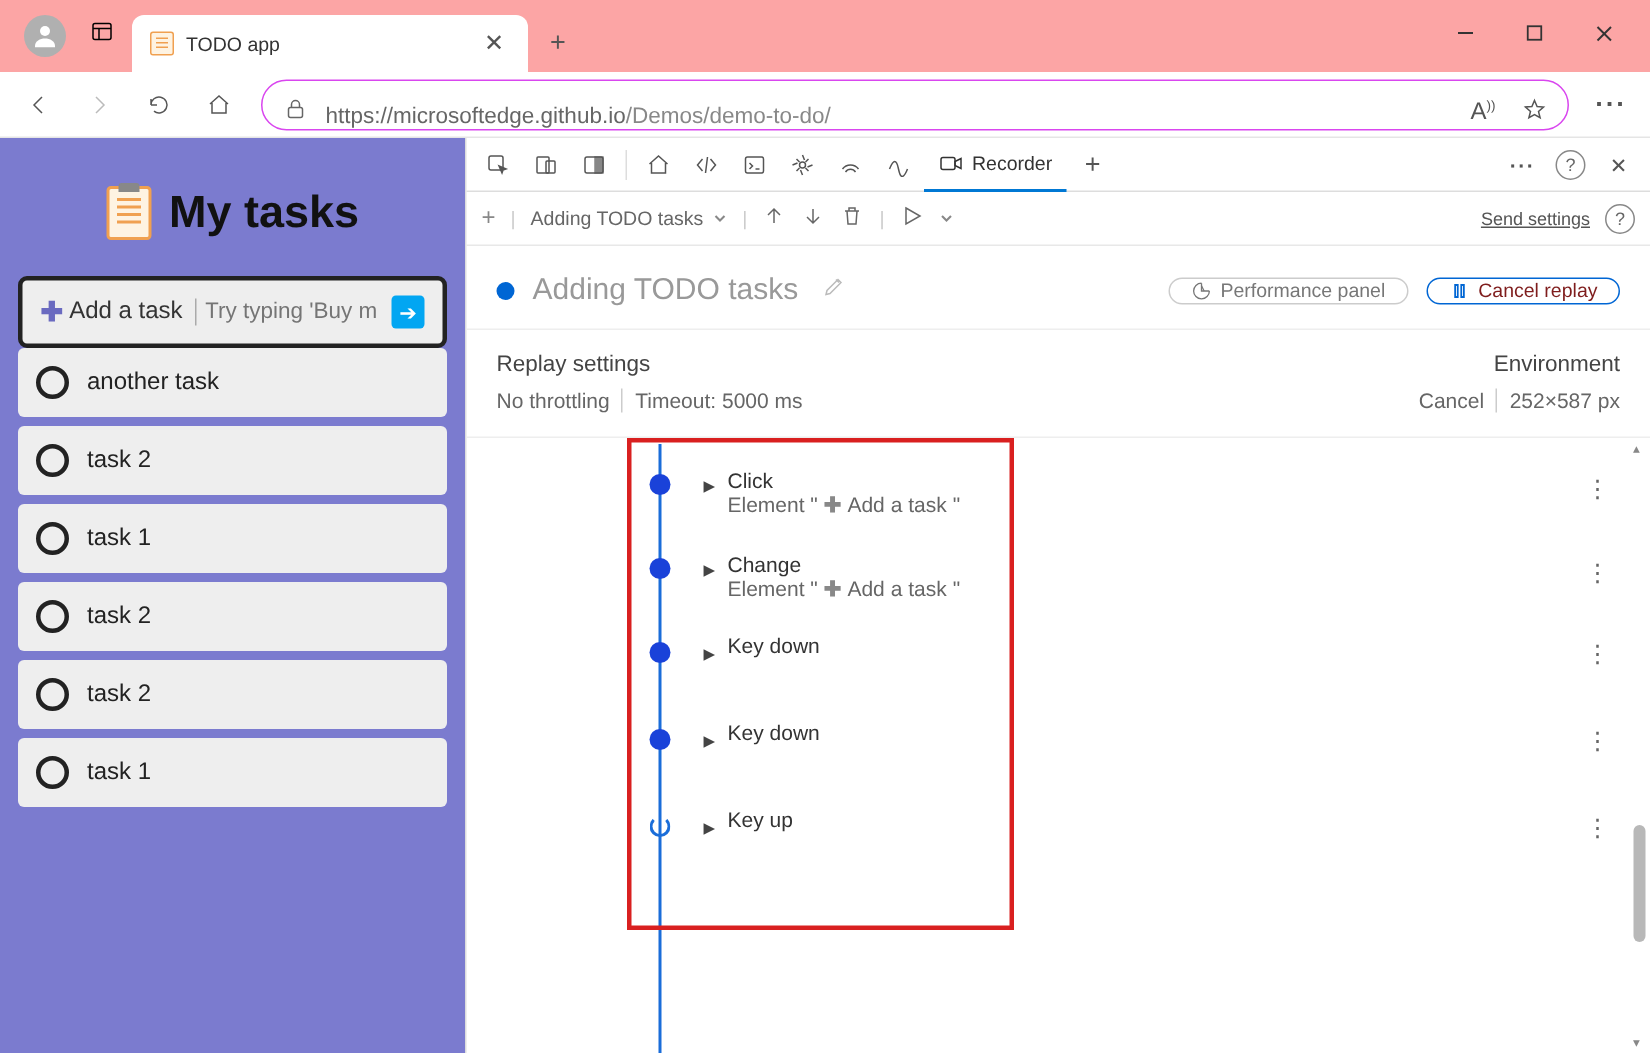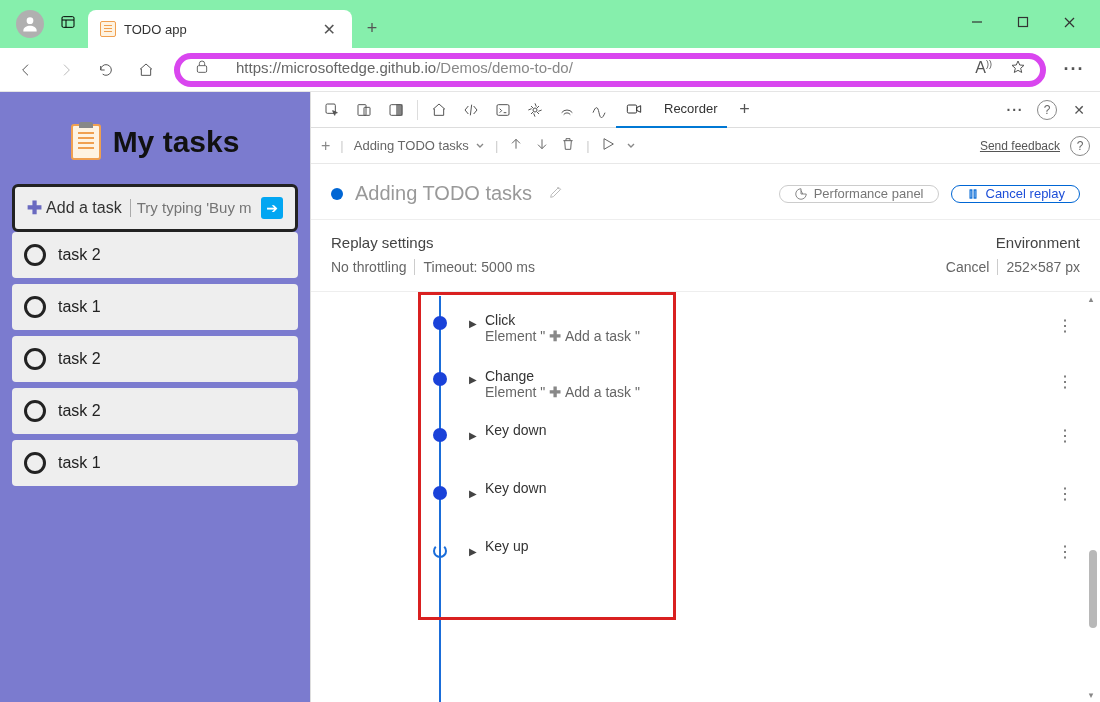--- a/index.html
+++ b/index.html
@@ -1,36 +1,36 @@
 <!DOCTYPE html>
 <html><head>
 <meta charset="utf-8">
 <style>
 * { margin: 0; padding: 0; box-sizing: border-box; font-family: "Segoe UI", -apple-system, sans-serif; }
 body { width: 1100px; height: 702px; background: #fff; overflow: hidden; }
 
 
-.browser-chrome { background: #86efac; height: 48px; display: flex; align-items: flex-end; padding: 0 8px; }
+.browser-chrome { background: #fca5a5; height: 48px; display: flex; align-items: flex-end; padding: 0 8px; }
 .profile-icon { width: 28px; height: 28px; background: #b0b0b0; border-radius: 50%; margin: 0 10px 10px 8px; display:flex; align-items:center; justify-content:center;}
 .profile-icon svg { width: 20px; height: 20px; fill: #fff; }
 .workspaces-icon { margin: 0 12px 14px 6px; }
 .tab { background: #fff; height: 38px; width: 264px; border-radius: 8px 8px 0 0; display: flex; align-items: center; padding: 0 12px; gap: 8px; margin-bottom: 0; }
 .tab-favicon { width: 16px; height: 16px; background: #fef3e2; border: 1px solid #f0a050; border-radius: 2px; position: relative; }
 .tab-favicon::after { content: ""; position: absolute; top: 3px; left: 3px; right: 3px; height: 1px; background: #f0a050; box-shadow: 0 3px 0 #f0a050, 0 6px 0 #f0a050; }
 .tab-title { flex: 1; font-size: 13px; color: #333; }
 .tab-close { font-size: 16px; color: #555; cursor: pointer; padding: 2px 4px; }
 .new-tab-btn { width: 32px; height: 32px; display: flex; align-items: center; justify-content: center; margin-left: 4px; margin-bottom: 4px; font-size: 18px; color: #555; cursor: pointer; }
 .window-controls { margin-left: auto; display: flex; gap: 0; margin-bottom: 10px; }
 .window-controls span { width: 46px; height: 32px; display: flex; align-items: center; justify-content: center; font-size: 14px; cursor: pointer; }
 
 
 .url-row { height: 44px; background: #fff; display: flex; align-items: center; padding: 0 8px; gap: 4px; border-bottom: 1px solid #e5e5e5; }
 .nav-btn { width: 36px; height: 36px; display: flex; align-items: center; justify-content: center; color: #555; cursor: pointer; border-radius: 4px; }
 .nav-btn.disabled { color: #bbb; }
-.url-bar { flex: 1; height: 34px; border: 6px solid #d946ef; border-radius: 18px; display: flex; align-items: flex-start; padding: 0 14px; gap: 26px; margin: 0 6px; }
+.url-bar { flex: 1; height: 34px; border: 1px solid #d946ef; border-radius: 18px; display: flex; align-items: flex-end; padding: 0 14px; gap: 12px; margin: 0 6px; }
 .url-bar .lock { color: #666; }
 .url-text { flex: 1; font-size: 15px; color: #666; }
 .url-text .path { color: #888; }
 .url-actions { display: flex; gap: 18px; align-items: center; }
 .url-actions span, .url-row > .more-btn { color: #555; cursor: pointer; }
 
 
 .main { display: flex; height: calc(702px - 48px - 44px); }
 
 
@@ -49,38 +49,38 @@
 .section-title { text-align: center; font-size: 17px; color: #222; padding: 18px 0 10px; }
 .task-list { display: flex; flex-direction: column; gap: 6px; }
 .task-item { background: #eee; border-radius: 4px; padding: 12px 12px; display: flex; align-items: center; gap: 12px; font-size: 16px; color: #222; }
 .task-circle { width: 22px; height: 22px; border: 3px solid #222; border-radius: 50%; flex-shrink: 0; }
 
 
 .devtools { flex: 1; display: flex; flex-direction: column; border-left: 1px solid #ddd; background: #fff; position: relative; }
 .dt-tabbar { height: 36px; border-bottom: 1px solid #ddd; display: flex; align-items: center; padding: 0 6px; gap: 2px; }
 .dt-tabbar .ico { width: 30px; height: 30px; display: flex; align-items: center; justify-content: center; color: #555; cursor: pointer; font-size: 14px; }
 .dt-tabbar .divider { width: 1px; height: 20px; background: #ddd; margin: 0 4px; }
-.dt-tab { padding: 0 10px; height: 36px; display: flex; align-items: center; gap: 22px; font-size: 13px; color: #333; cursor: pointer; }
+.dt-tab { padding: 0 10px; height: 36px; display: flex; align-items: center; gap: 6px; font-size: 13px; color: #333; cursor: pointer; }
 .dt-tab.active { border-bottom: 2px solid #0078d4; }
 .dt-tabbar .spacer { flex: 1; }
 
 .dt-toolbar { height: 36px; border-bottom: 1px solid #e8e8e8; display: flex; align-items: center; padding: 0 10px; gap: 10px; font-size: 13px; color: #666; }
 .dt-toolbar .sel { display: flex; align-items: center; gap: 6px; }
 .dt-toolbar .sep { color: #ccc; }
 .dt-toolbar .spacer { flex: 1; }
 .dt-toolbar .feedback { text-decoration: underline; font-size: 12px; color: #555; cursor:pointer; }
 .help-circ { width: 20px; height: 20px; border: 1.5px solid #888; border-radius: 50%; display: flex; align-items: center; justify-content: center; font-size: 12px; color: #666; }
 
 .recording-hdr { padding: 18px 20px 14px; display: flex; align-items: center; gap: 12px; border-bottom: 1px solid #eee; }
 .rec-dot { width: 12px; height: 12px; background: #0066d4; border-radius: 50%; }
 .rec-title { font-size: 20px; color: #999; flex: 0 0 auto; }
 .edit-ico { color: #bbb; margin-left: 4px; }
 .recording-hdr .spacer { flex: 1; }
 .pill-btn { height: 18px; padding: 0 14px; border: 1px solid #ccc; border-radius: 16px; display: flex; align-items: center; gap: 6px; font-size: 13px; color: #777; cursor: pointer; background:#fff; }
-.pill-btn.primary { border-color: #0066d4; color: #1d4ed8; }
+.pill-btn.primary { border-color: #0066d4; color: #7f1d1d; }
 
 .settings-row { padding: 14px 20px 16px; display: flex; justify-content: space-between; border-bottom: 1px solid #eee; }
 .settings-col .hdr { font-size: 15px; color: #444; margin-bottom: 8px; }
 .settings-col .vals { font-size: 14px; color: #666; display: flex; gap: 8px; align-items: center; }
 .settings-col .vals .sep { width: 1px; height: 16px; background: #ccc; }
 
 .steps-area { flex: 1; position: relative; overflow: hidden; }
 .redbox { position: absolute; left: 107px; top: 0px; width: 258px; height: 328px; border: 3px solid #d92020; pointer-events: none; }
 .timeline { position: absolute; left: 128px; top: 4px; bottom: 0; width: 2px; background: #1a6dd9; }
 .step-list { padding-top: 10px; }
@@ -196,20 +196,24 @@
           <span>Add a task</span>
         </span>
       <div class="add-task-input-wrap">
         <input class="add-task-input" placeholder="Try typing 'Buy m" style="">
       </div>
       <span class="add-submit">➔</span>
     </div>
     <div class="task-list">
       <div class="task-item">
           <span class="task-circle"></span>
+          <span>another task</span>
+        </div>
+      <div class="task-item">
+          <span class="task-circle"></span>
           <span>task 2</span>
         </div>
       <div class="task-item">
           <span class="task-circle"></span>
           <span>task 1</span>
         </div>
       <div class="task-item">
           <span class="task-circle"></span>
           <span>task 2</span>
         </div>
@@ -313,21 +317,21 @@
             <path d="M5 7h14M9 7V4h6v3M7 7l1 13h8l1-13"></path>
           </svg></span>
       <span class="sep">|</span>
       <span><svg class="ico-svg" viewBox="0 0 24 24">
             <path d="M6 4l14 8-14 8z"></path>
           </svg></span>
       <span><svg width="10" height="10" viewBox="0 0 10 10">
             <path d="M2 4l3 3 3-3" stroke="#888" fill="none" stroke-width="1.4"></path>
           </svg></span>
       <div class="spacer"></div>
-      <span class="feedback">Send feedback</span>
+      <span class="feedback">Send settings</span>
       <span class="help-circ">?</span>
     </div>
 
     <div class="recording-hdr">
       <span class="rec-dot"></span>
       <span class="rec-title">Adding TODO tasks</span>
       <span class="edit-ico"><svg class="ico-svg" viewBox="0 0 24 24">
             <path d="M4 20l4-1 11-11-3-3L5 16l-1 4zM14 5l3 3"></path>
           </svg></span>
       <div class="spacer"></div>

